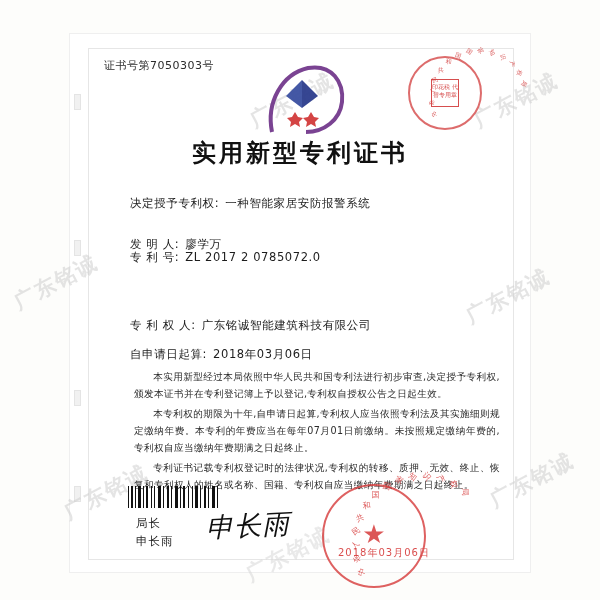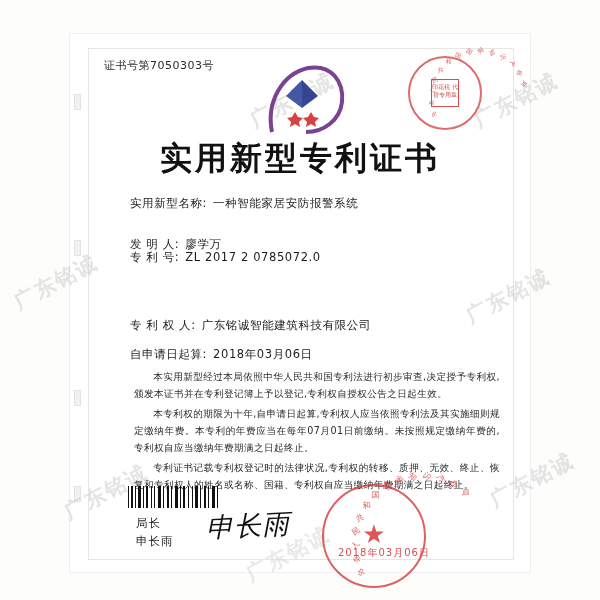--- a/index.html
+++ b/index.html
@@ -127,21 +127,21 @@
     font-family: "DejaVu Sans", sans-serif;
   }
 
   
   .title {
     position: absolute;
     left: 0;
     top: 137px;
     width: 600px;
     text-align: center;
-    font-size: 32px;
+    font-size: 24px;
     font-weight: bold;
     color: #111;
     letter-spacing: 3px;
     font-family: "DejaVu Sans", sans-serif;
   }
 
   
   .field {
     position: absolute;
     left: 130px;
@@ -337,21 +337,21 @@
       <span style="transform:rotate(90deg)">产</span>
       <span style="transform:rotate(104deg)">权</span>
       <span style="transform:rotate(118deg)">局</span>
     </div>
     <div class="inner-box">印花税 代替专用章</div>
   </div>
 
   <div class="title">实用新型专利证书</div>
 
   <div class="field f-name">
-    <span class="lbl">实用新型名称:</span><span class="val">一种智能家居安防报警系统</span>
+    <span class="lbl">决定授予专利权:</span><span class="val">一种智能家居安防报警系统</span>
   </div>
   <div class="field f-inv">
     <span class="lbl">发 明 人:</span><span class="val">廖学万</span>
   </div>
   <div class="field f-patno">
     <span class="lbl">专 利 号:</span><span class="val">ZL 2017 2 0785072.0</span>
   </div>
   <div class="field f-owner">
     <span class="lbl">专 利 权 人:</span><span class="val">广东铭诚智能建筑科技有限公司</span>
   </div>

